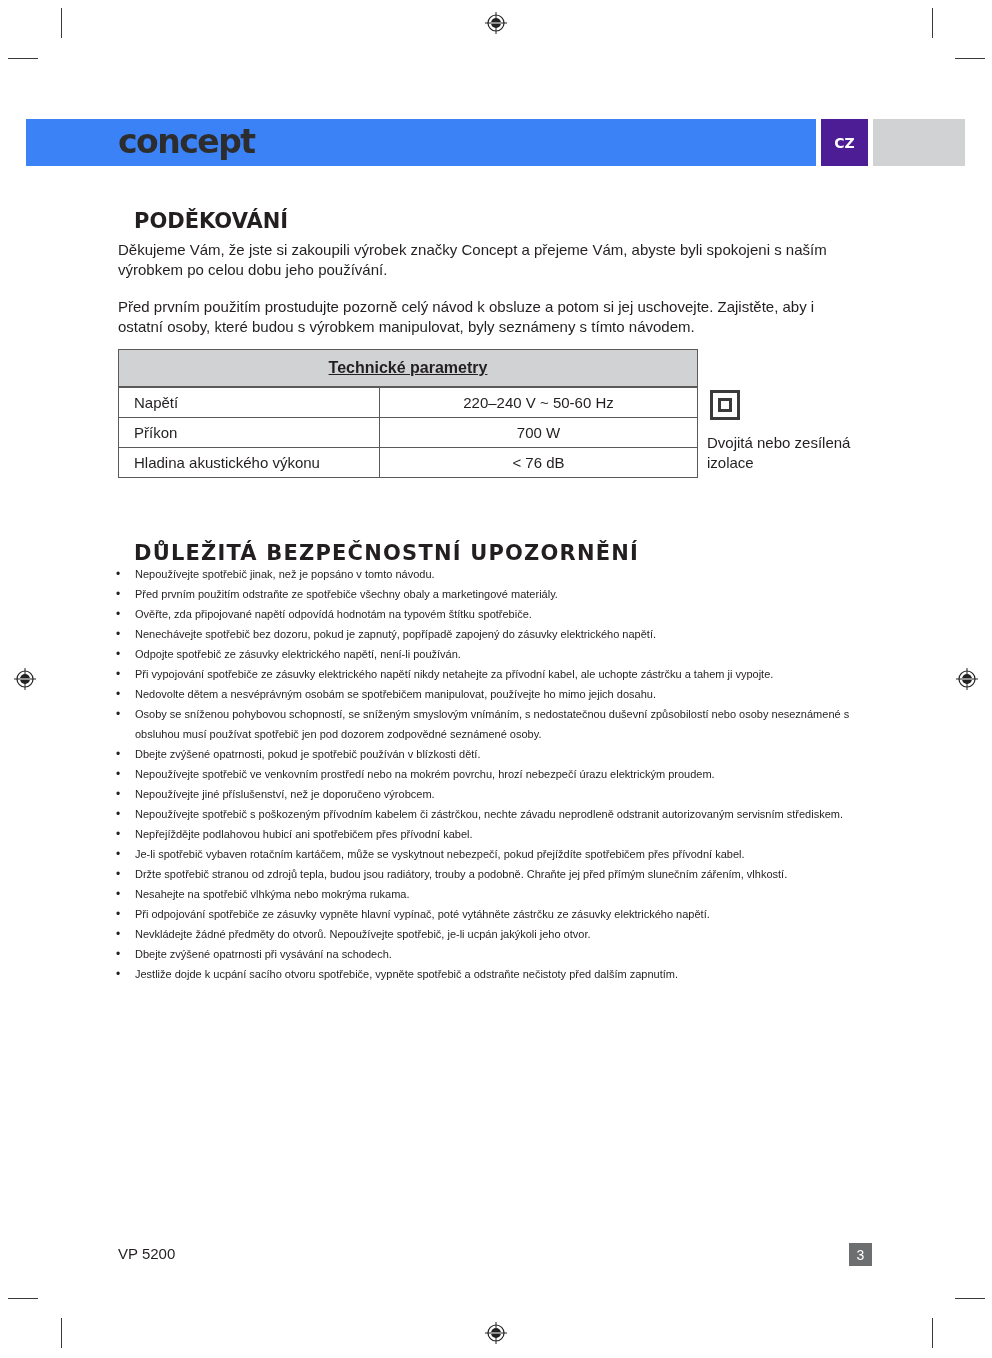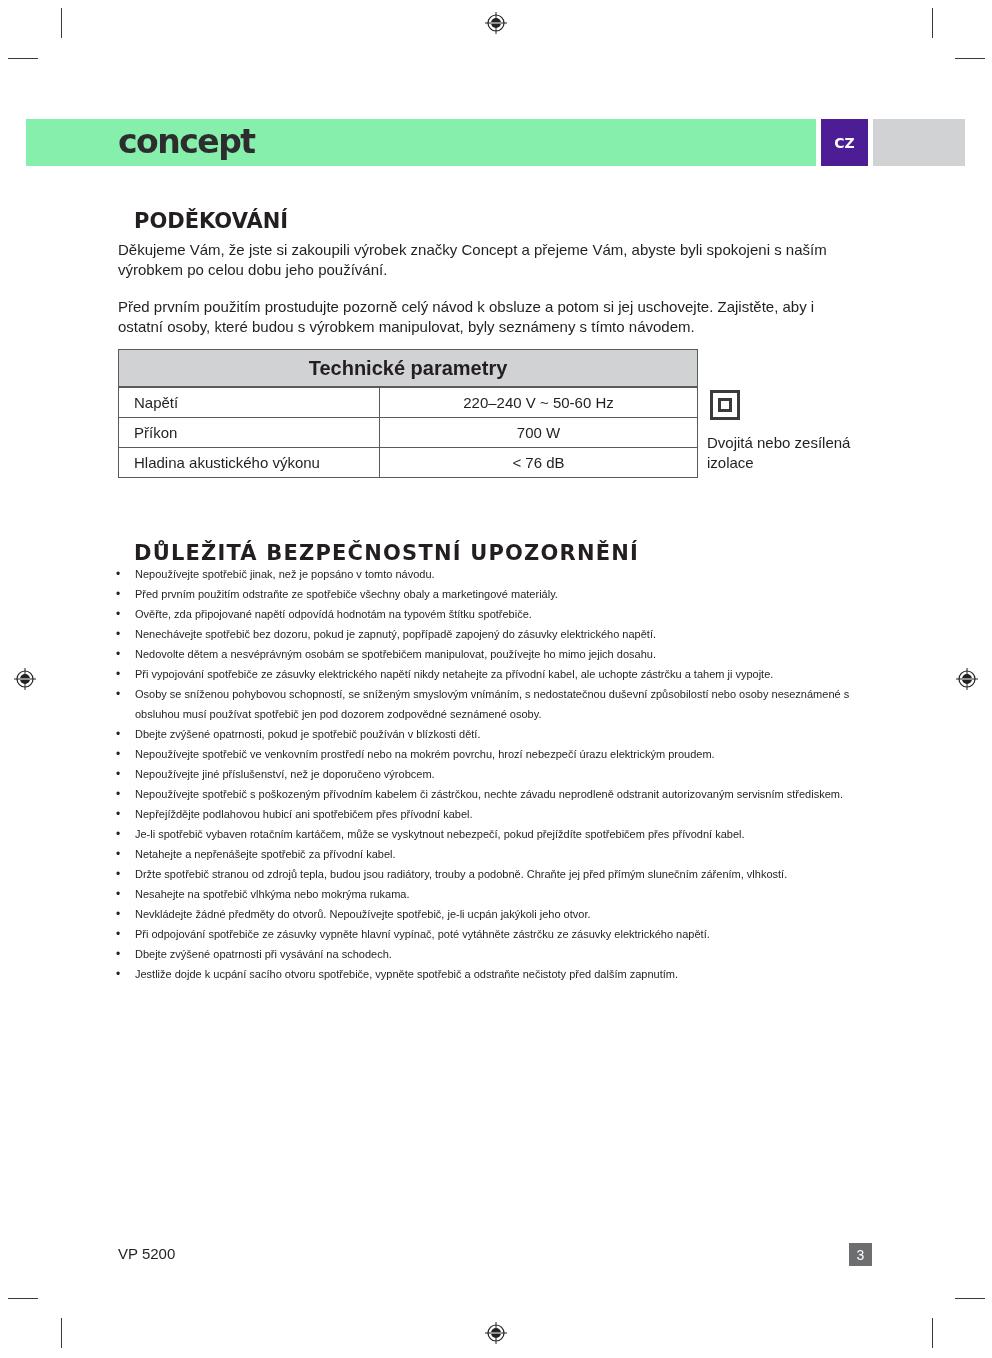--- a/index.html
+++ b/index.html
@@ -10,21 +10,21 @@
   }
   
   .crop { position: absolute; background: #3a3a3a; }
   .crop.v { width: 1px; height: 30px; }
   .crop.h { height: 1px; width: 30px; }
   .reg { position: absolute; width: 22px; height: 22px; }
 
   
   .header-bar {
     position: absolute; left: 26px; top: 119px; width: 790px; height: 47px;
-    background: #86efac;
+    background: #3b82f6;
   }
   .logo {
     position: absolute; left: 92px; top: 4px;
     font-family: "DejaVu Sans", sans-serif; font-weight: bold;
     font-size: 33px; letter-spacing: -1.5px; color: #2e2d2e;
     line-height: 38px;
   }
   .lang-box {
     position: absolute; left: 821px; top: 119px; width: 47px; height: 47px;
     background: #4c1d95; color: #ffffff;
@@ -48,22 +48,22 @@
   }
   .p1 { top: 240px; }
   .p2 { top: 297px; }
 
   
   table.tech {
     position: absolute; left: 118px; top: 349px; width: 580px;
     border-collapse: collapse; font-size: 15px; color: #231f20;
   }
   table.tech th {
-    background: #d1d2d3; height: 34px; font-weight: bold; font-size: 20px;
-    border: 1px solid #5a5a5a; border-bottom: 2px solid #5a5a5a;
+    background: #d1d2d3; height: 34px; font-weight: bold; font-size: 16px;
+    border: 1px solid #5a5a5a; border-bottom: 2px solid #5a5a5a; text-decoration: underline;
   }
   table.tech td {
     height: 29px; border: 1px solid #5a5a5a; padding: 0 15px;
   }
   table.tech td.label { width: 230px; }
   table.tech td.value { text-align: center; }
 
   .insulation {
     position: absolute; left: 707px; top: 390px; width: 170px;
   }
@@ -176,32 +176,32 @@
   <div class="sym"></div>
   <div class="cap">Dvojitá nebo zesílená izolace</div>
 </div>
 
 <h1 class="h-safety">DŮLEŽITÁ BEZPEČNOSTNÍ UPOZORNĚNÍ</h1>
 <ul class="safety">
   <li>Nepoužívejte spotřebič jinak, než je popsáno v tomto návodu.</li>
   <li>Před prvním použitím odstraňte ze spotřebiče všechny obaly a marketingové materiály.</li>
   <li>Ověřte, zda připojované napětí odpovídá hodnotám na typovém štítku spotřebiče.</li>
   <li>Nenechávejte spotřebič bez dozoru, pokud je zapnutý, popřípadě zapojený do zásuvky elektrického napětí.</li>
+  <li>Odpojte spotřebič ze zásuvky elektrického napětí, není-li používán.</li>
+  <li>Při vypojování spotřebiče ze zásuvky elektrického napětí nikdy netahejte za přívodní kabel, ale uchopte zástrčku a tahem ji vypojte.</li>
   <li>Nedovolte dětem a nesvéprávným osobám se spotřebičem manipulovat, používejte ho mimo jejich dosahu.</li>
-  <li>Při vypojování spotřebiče ze zásuvky elektrického napětí nikdy netahejte za přívodní kabel, ale uchopte zástrčku a tahem ji vypojte.</li>
   <li>Osoby se sníženou pohybovou schopností, se sníženým smyslovým vnímáním, s nedostatečnou duševní způsobilostí nebo osoby neseznámené s obsluhou musí používat spotřebič jen pod dozorem zodpovědné seznámené osoby.</li>
   <li>Dbejte zvýšené opatrnosti, pokud je spotřebič používán v blízkosti dětí.</li>
   <li>Nepoužívejte spotřebič ve venkovním prostředí nebo na mokrém povrchu, hrozí nebezpečí úrazu elektrickým proudem.</li>
   <li>Nepoužívejte jiné příslušenství, než je doporučeno výrobcem.</li>
   <li>Nepoužívejte spotřebič s poškozeným přívodním kabelem či zástrčkou, nechte závadu neprodleně odstranit autorizovaným servisním střediskem.</li>
   <li>Nepřejíždějte podlahovou hubicí ani spotřebičem přes přívodní kabel.</li>
   <li>Je-li spotřebič vybaven rotačním kartáčem, může se vyskytnout nebezpečí, pokud přejíždíte spotřebičem přes přívodní kabel.</li>
-  <li>Netahejte a nepřenášejte spotřebič za přívodní kabel.</li>
   <li>Držte spotřebič stranou od zdrojů tepla, budou jsou radiátory, trouby a podobně. Chraňte jej před přímým slunečním zářením, vlhkostí.</li>
   <li>Nesahejte na spotřebič vlhkýma nebo mokrýma rukama.</li>
+  <li>Při odpojování spotřebiče ze zásuvky vypněte hlavní vypínač, poté vytáhněte zástrčku ze zásuvky elektrického napětí.</li>
   <li>Nevkládejte žádné předměty do otvorů. Nepoužívejte spotřebič, je-li ucpán jakýkoli jeho otvor.</li>
-  <li>Při odpojování spotřebiče ze zásuvky vypněte hlavní vypínač, poté vytáhněte zástrčku ze zásuvky elektrického napětí.</li>
   <li>Dbejte zvýšené opatrnosti při vysávání na schodech.</li>
   <li>Jestliže dojde k ucpání sacího otvoru spotřebiče, vypněte spotřebič a odstraňte nečistoty před dalším zapnutím.</li>
 </ul>
 
 <div class="footer-model">VP 5200</div>
 <div class="page-num">3</div>
 
 </body></html>

